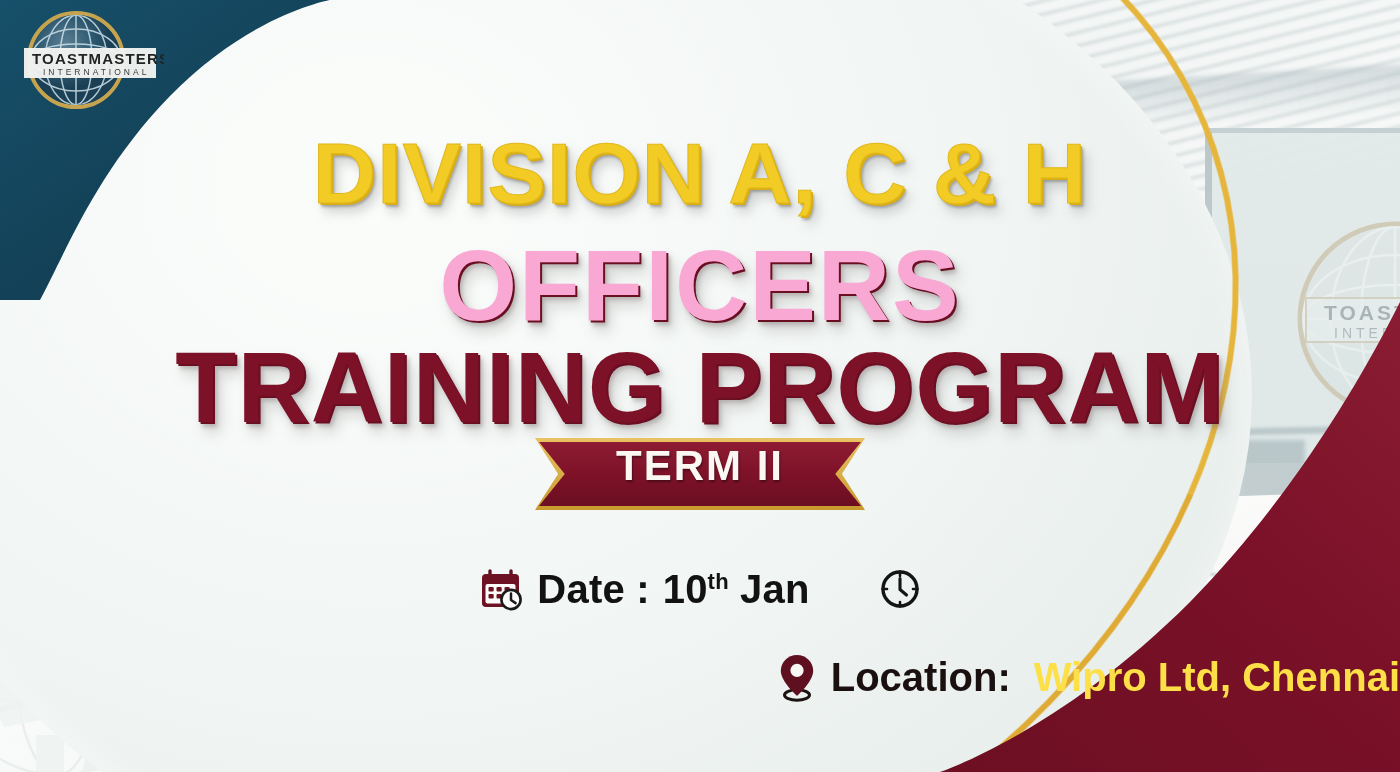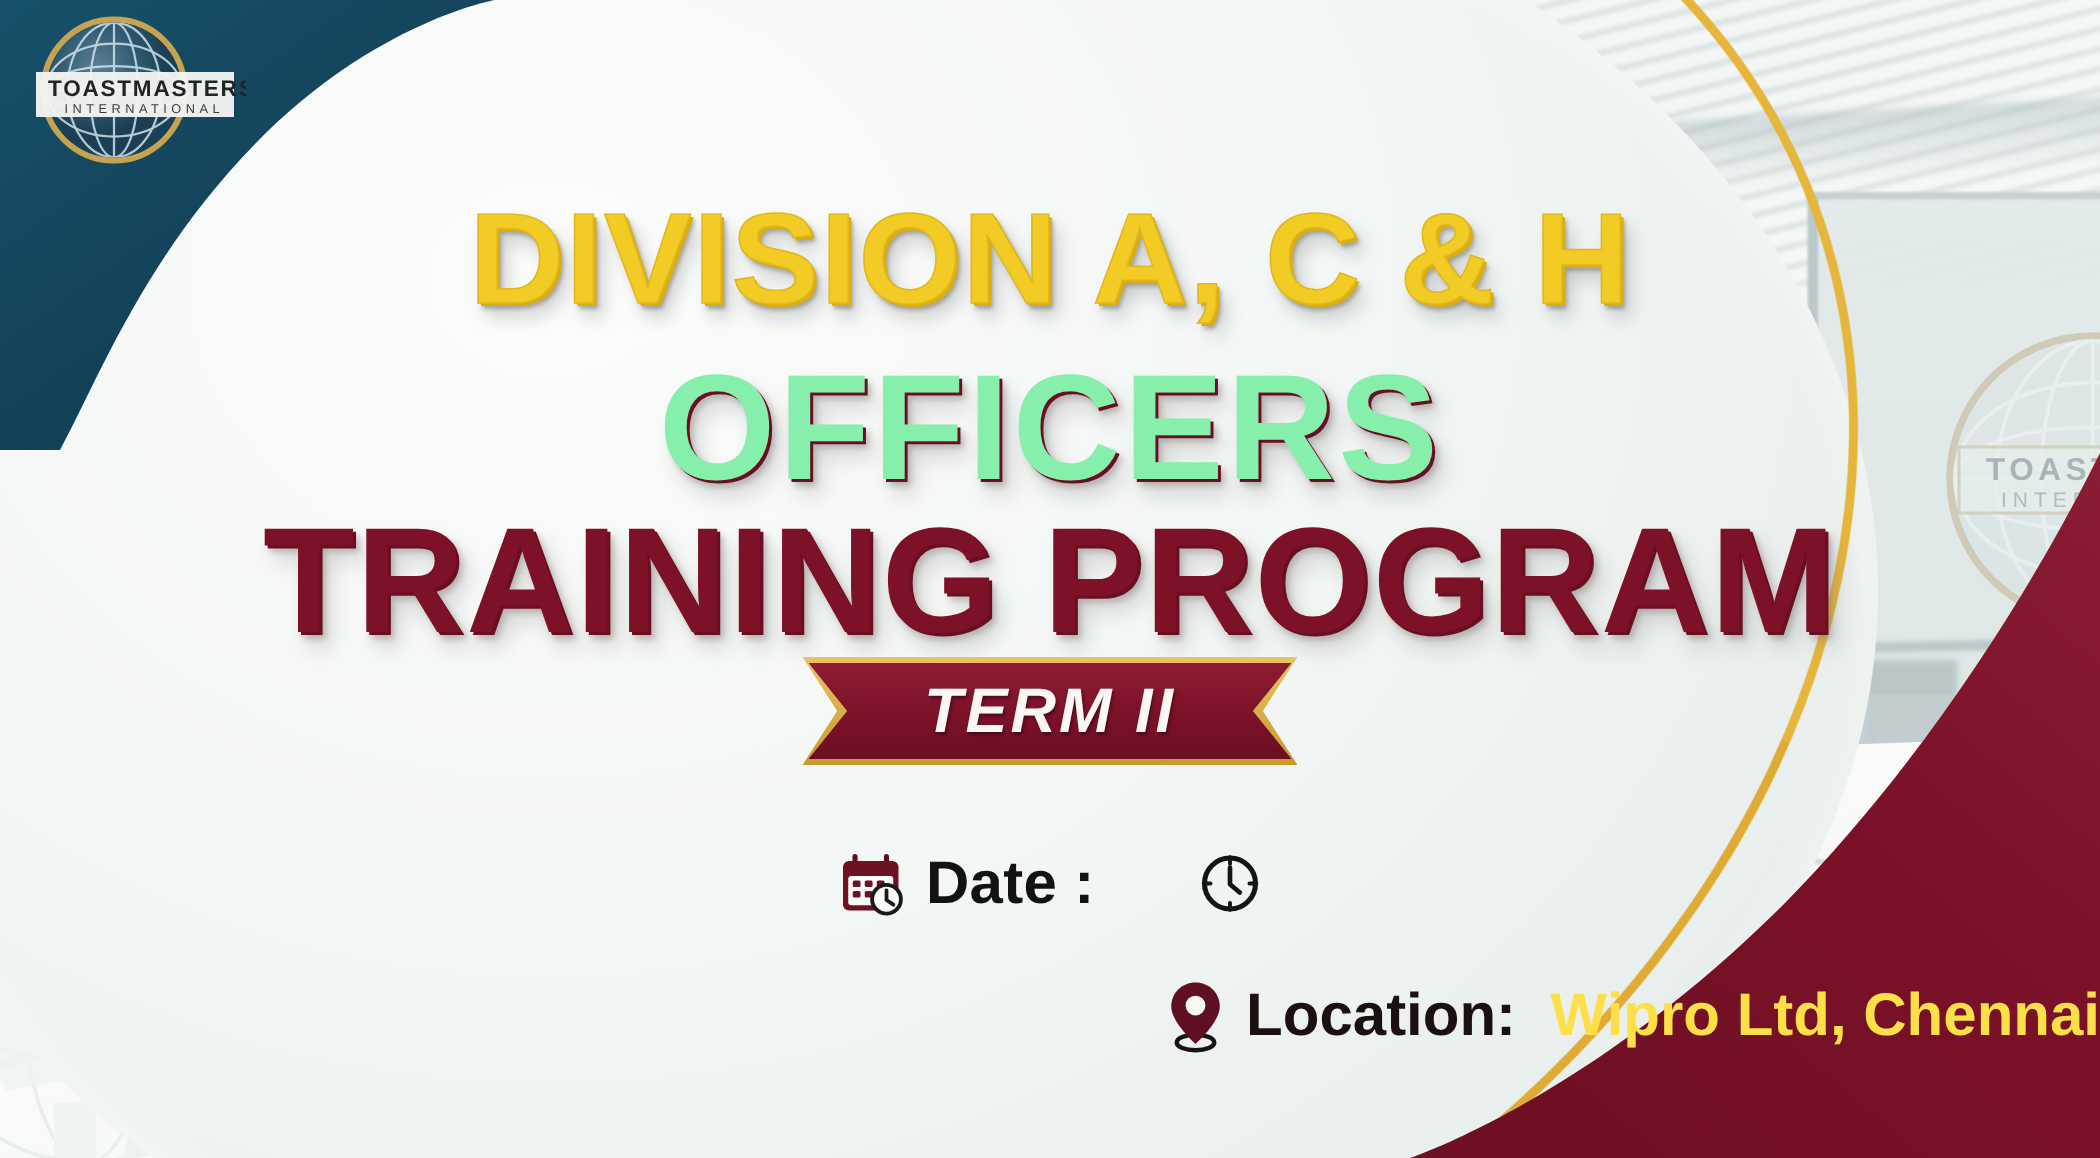--- a/index.html
+++ b/index.html
@@ -211,21 +211,21 @@
       6px 9px 12px rgba(120,120,120,.35);
     -webkit-text-stroke: 1px #e0b81c;
     transform: scaleX(1.02);
   }
   .line-officers {
     position: absolute;
     top: 228px; left: 0; right: 0;
     font-size: 100px;
     font-weight: 700;
     letter-spacing: 2px;
-    color: #86efac;
+    color: #f9a8d4;
     text-shadow:
       2px 2px 0 #6a0e21,
       4px 5px 4px rgba(130,120,120,.45),
       7px 11px 14px rgba(130,125,125,.30);
   }
   .line-training {
     position: absolute;
     top: 330px; left: 0; right: 0;
     font-size: 100px;
     font-weight: 700;
@@ -254,23 +254,22 @@
     background: linear-gradient(180deg,#e8c263,#c89a2e);
     clip-path: polygon(0% 0%, 100% 0%, 93% 50%, 100% 100%, 0% 100%, 7% 50%);
     filter: drop-shadow(3px 9px 11px rgba(125,120,120,.42));
   }
   .ribbon-inner {
     position: absolute;
     left: 4px; right: 4px; top: 4px; bottom: 4px;
     background: linear-gradient(180deg,#8e1c32 0%,#7e1229 48%,#6c0e21 100%);
     clip-path: polygon(0% 0%, 100% 0%, 92% 50%, 100% 100%, 0% 100%, 8% 50%);
     display: flex;
-    align-items: center;
+    align-items: flex-start;
     justify-content: center;
-    font-style: italic;
   }
   .ribbon-text {
     color: #fbf7f2;
     font-size: 42px;
     font-weight: 700;
     letter-spacing: 2px;
     text-shadow: 1px 2px 2px rgba(40,10,18,.55);
   }
 
   
@@ -456,20 +455,21 @@
               <rect x="26.5" y="21" width="5.2" height="4.4" rx="1"></rect>
               <rect x="10.5" y="28" width="5.2" height="4.4" rx="1"></rect>
               <rect x="18.5" y="28" width="5.2" height="4.4" rx="1"></rect>
               <rect x="26.5" y="28" width="5.2" height="4.4" rx="1"></rect>
             </g>
             <circle cx="33" cy="33.5" r="9.6" fill="#fbfbf9" stroke="#1a1a1a" stroke-width="2.6"></circle>
             <path d="M33 27.6 v6.4 l4.6 3.1" stroke="#1a1a1a" stroke-width="2.5" fill="none" stroke-linecap="round" stroke-linejoin="round"></path>
           </svg>
         </span>
         <span class="info-label">Date :</span>
+        <span class="info-value"><span>10</span><sup>th</sup> <span>Jan</span></span>
       </div>
 
       <div class="gap-between"></div>
 
       <div class="info-item">
         <span class="icon">
           <svg width="44" height="44" viewBox="0 0 44 44">
             <circle cx="22" cy="22" r="17" fill="none" stroke="#141414" stroke-width="3.4"></circle>
             <g stroke="#141414" stroke-width="2.6" stroke-linecap="round">
               <line x1="22" y1="4.5" x2="22" y2="9"></line>

